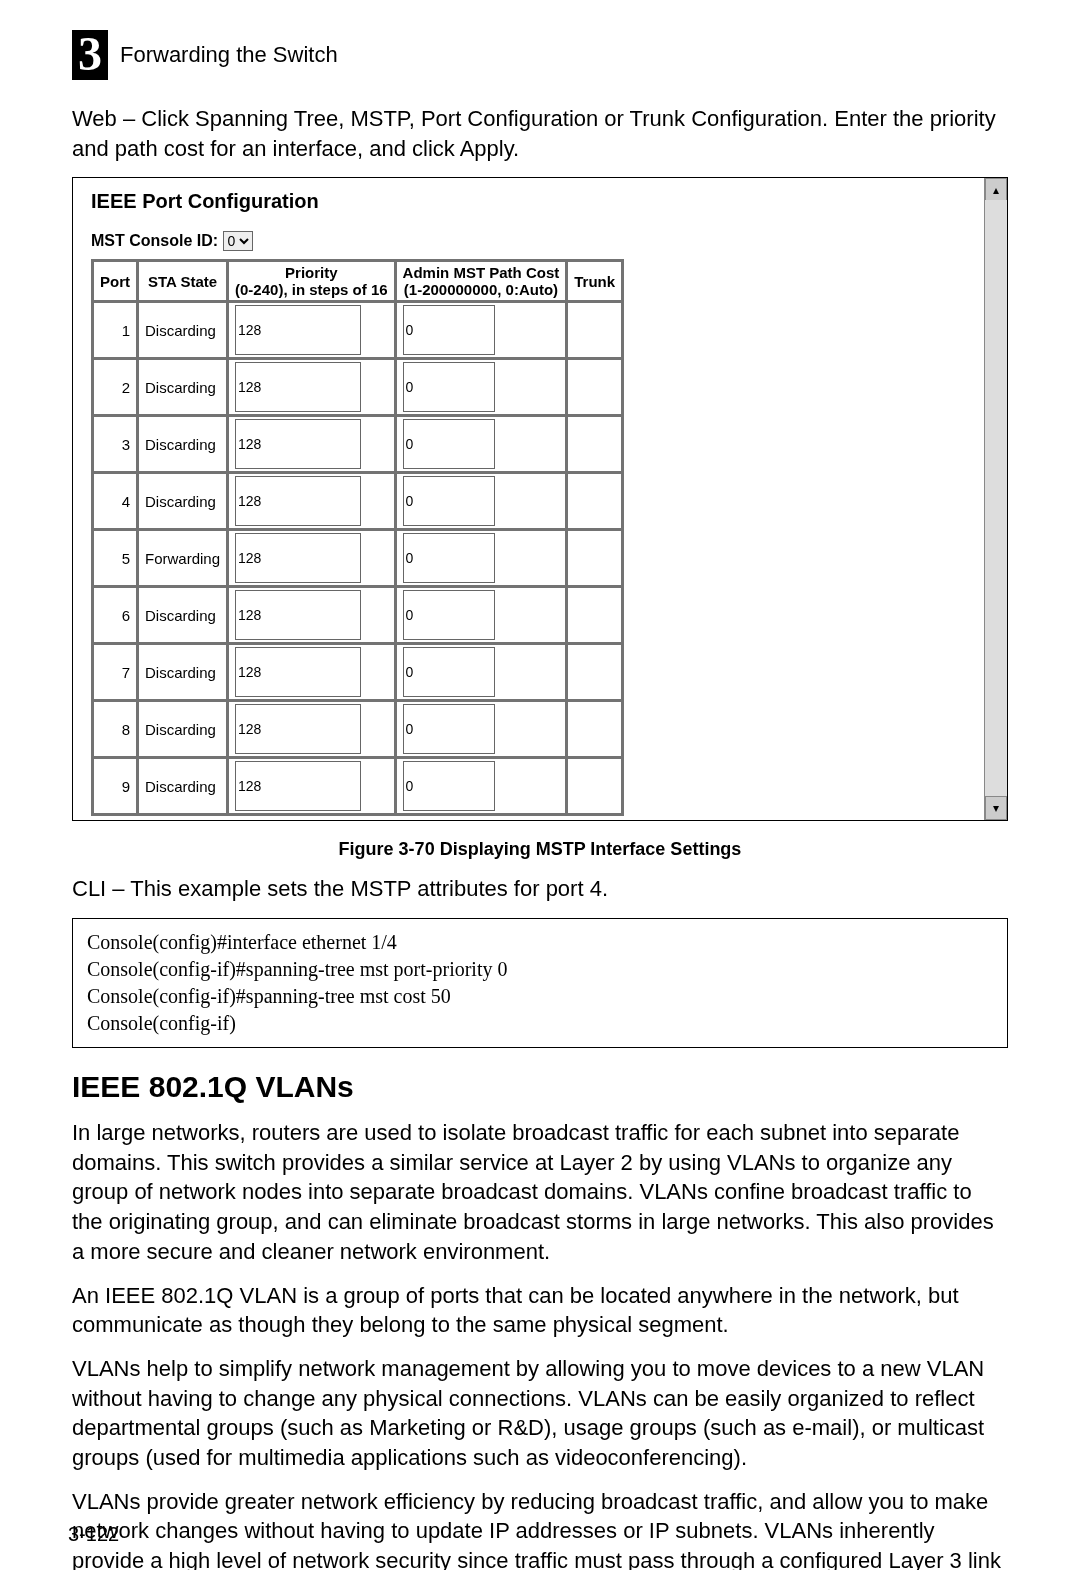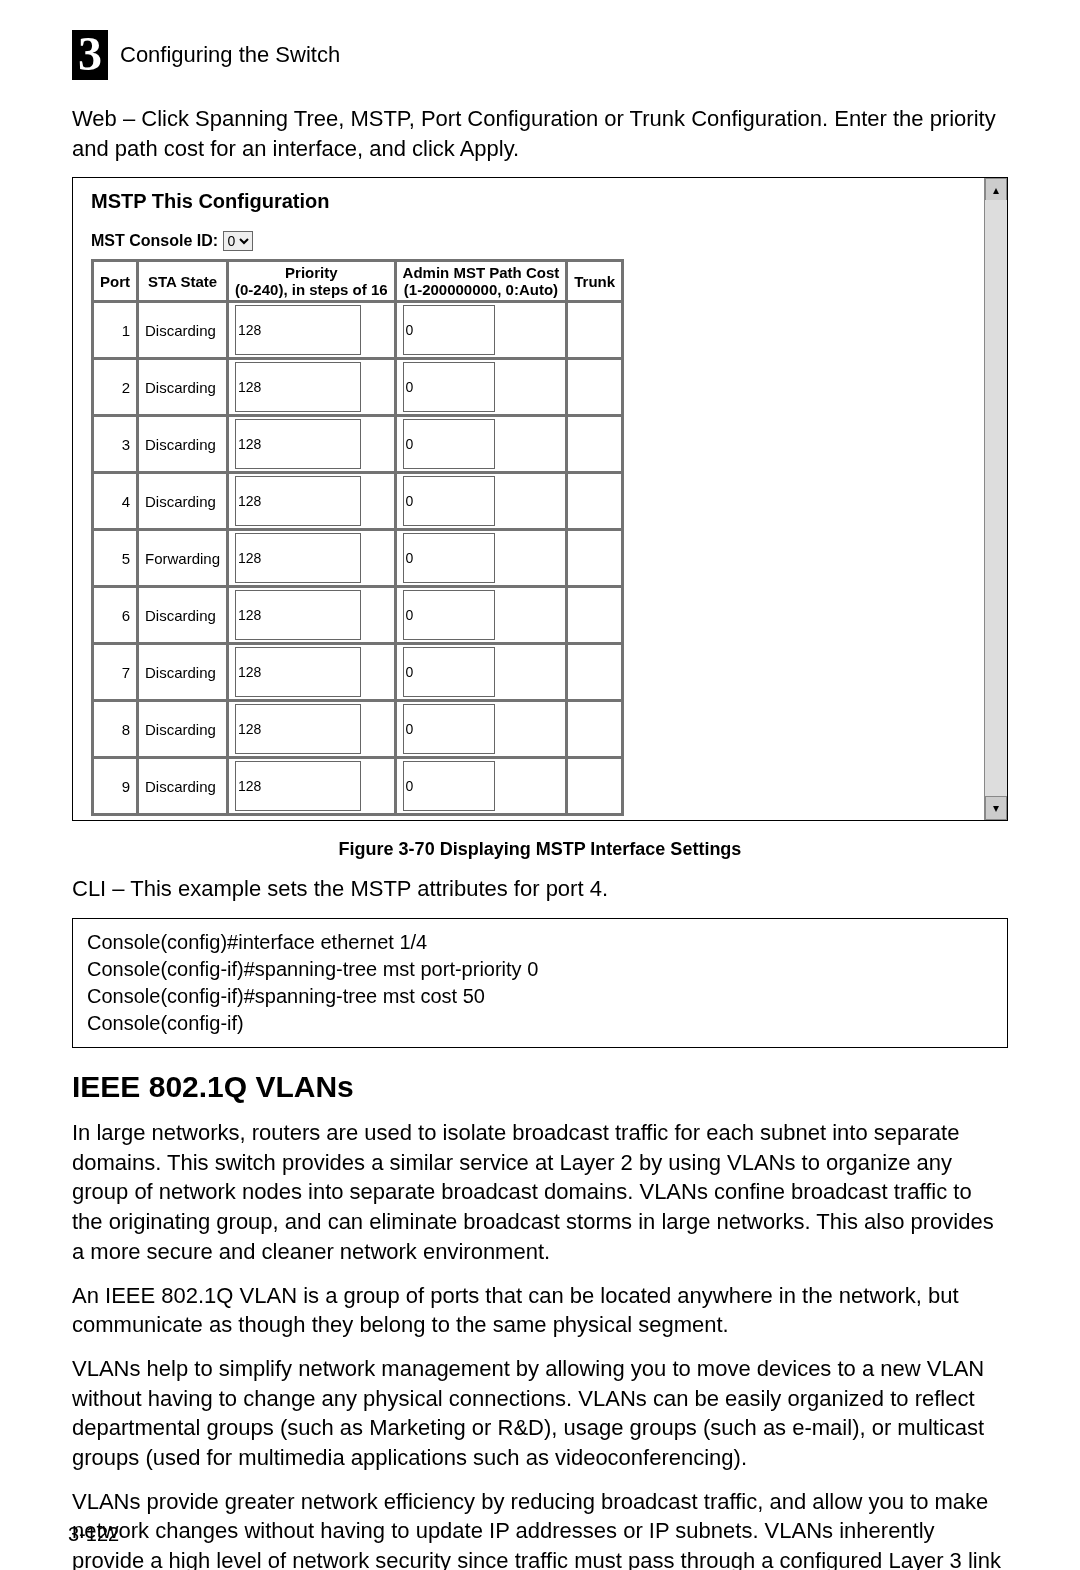--- a/index.html
+++ b/index.html
@@ -17,47 +17,47 @@
   .sstitle{font-weight:700;font-size:20px;margin-bottom:18px}
   .mstline{font-size:16px;font-weight:700;margin-bottom:8px}
   .mstline select{font-size:14px;border:1px solid #666;background:#eee}
   table.grid{border-collapse:collapse;font-size:15px}
   table.grid th,table.grid td{border:3px solid #737373;padding:2px 6px;text-align:left;vertical-align:middle}
   table.grid th{font-weight:700;text-align:center}
   table.grid td.portnum{text-align:right;width:26px}
   table.grid input.txt{width:120px;font-size:14px;border:1px solid #666;padding:16px 2px}
   table.grid input.txtw{width:86px}
   .figcap{text-align:center;font-weight:700;font-size:18px;margin:18px 0 14px 0}
-  .clibox{border:1px solid #000;padding:10px 14px;font-family:Liberation Sans, sans-serif;font-size:20px;line-height:1.35;white-space:pre;margin-bottom:22px}
+  .clibox{border:1px solid #000;padding:10px 14px;font-family:Liberation Serif, serif;font-size:20px;line-height:1.35;white-space:pre;margin-bottom:22px}
   h1.sec{font-size:34px;font-weight:700;margin:26px 0 10px 0}
   h2.sub{font-size:30px;font-weight:700;margin:14px 0 10px 0}
   .pgnum{position:absolute;bottom:24px;left:68px;font-size:20px}
 </style>
 </head>
 <body>
 
 <div class="page">
 
   <div class="hdr">
     <div class="chapnum">3</div>
-    <div class="chaptitle">Configuring the Switch</div>
+    <div class="chaptitle">Forwarding the Switch</div>
   </div>
 
   <p class="para">
     <span class="bold">Web</span><span> – Click Spanning Tree, MSTP, Port Configuration or Trunk Configuration. Enter the priority and path cost for an interface, and click Apply.</span>
   </p>
 
   <div class="screenshot">
     <div class="sbar">
       <div class="btn">▴</div>
       <div class="track"></div>
       <div class="btn bot">▾</div>
     </div>
 
-    <div class="sstitle">MSTP This Configuration</div>
+    <div class="sstitle">IEEE Port Configuration</div>
 
     <div class="mstline">
       <span>MST Console ID:</span>
       <select>
         <option>0</option>
       </select>
     </div>
 
     <table class="grid">
       <thead>

